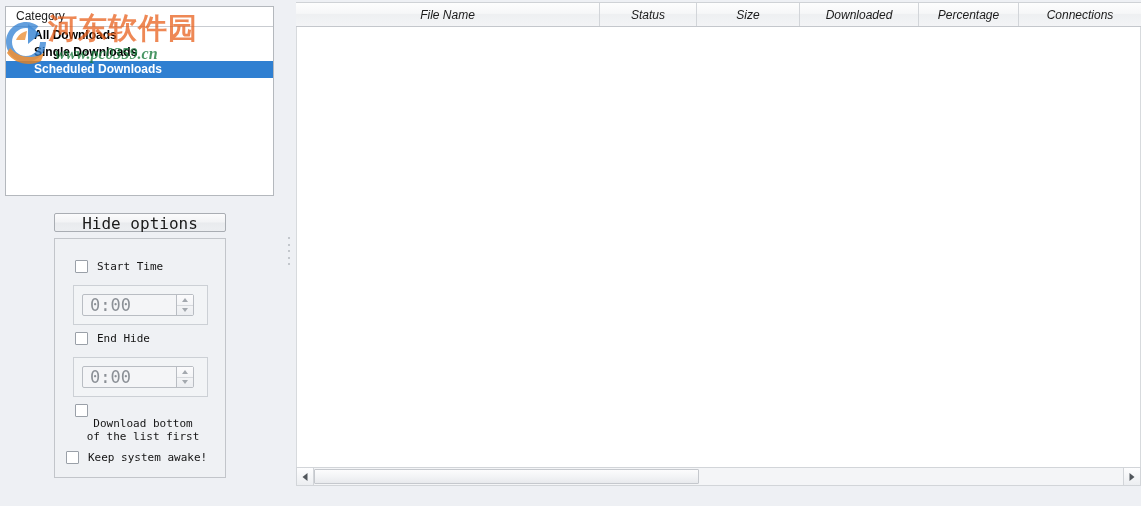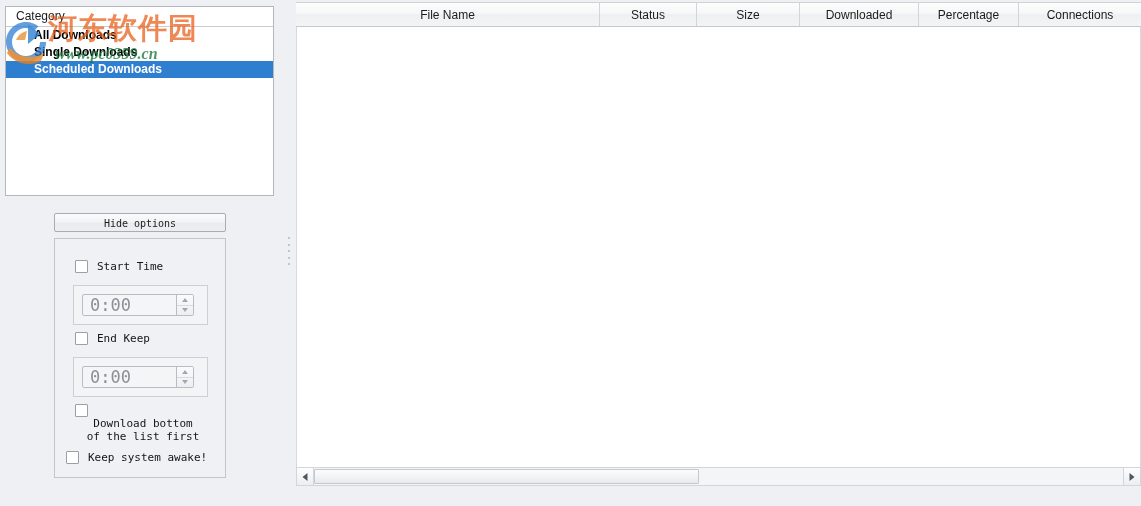--- a/index.html
+++ b/index.html
@@ -113,21 +113,21 @@
 
   
   #hide-options-button {
     position: absolute;
     left: 54px; top: 213px;
     width: 172px; height: 19px;
     border: 1px solid #a9adb3;
     border-radius: 2px;
     background: linear-gradient(to bottom, #fbfbfc 0%, #f2f3f5 48%, #e9ebee 52%, #eceef1 100%);
     font-family: "DejaVu Sans Mono", monospace;
-    font-size: 10px;
+    font-size: 16px;
     color: #1a1a1a;
     text-align: center;
     line-height: 19px;
     box-sizing: border-box;
     cursor: default;
   }
 
   
   #options-panel {
     position: absolute;
@@ -265,20 +265,21 @@
     align-items: center;
     justify-content: center;
     font-size: 12px;
     color: #1b1b1b;
     border-right: 1px solid #d2d5d9;
     box-sizing: border-box;
     height: 100%;
     font-family: "Liberation Sans", sans-serif;
     white-space: nowrap;
     overflow: hidden;
+    font-style: italic;
   }
   .th:last-child { border-right: none; }
 
   #table-body {
     position: absolute;
     left: 0; top: 25px;
     right: 0;
     bottom: 19px;
     background: #ffffff;
     border-left: 1px solid #d7dadd;
@@ -375,21 +376,21 @@
         <span class="spin-buttons">
           <span class="spin-btn up"></span>
           <span class="spin-divider"></span>
           <span class="spin-btn down"></span>
         </span>
       </div>
     </div>
 
     <div class="opt-check-row" style="left:20px; top:93px;">
       <span class="checkbox"></span>
-      <span class="opt-label">End Keep</span>
+      <span class="opt-label">End Hide</span>
     </div>
     <div class="spin-frame" style="left:18px; top:118px; width:135px; height:40px;">
       <div class="spin-control">
         <span class="spin-text">0:00</span>
         <span class="spin-buttons">
           <span class="spin-btn up"></span>
           <span class="spin-divider"></span>
           <span class="spin-btn down"></span>
         </span>
       </div>

